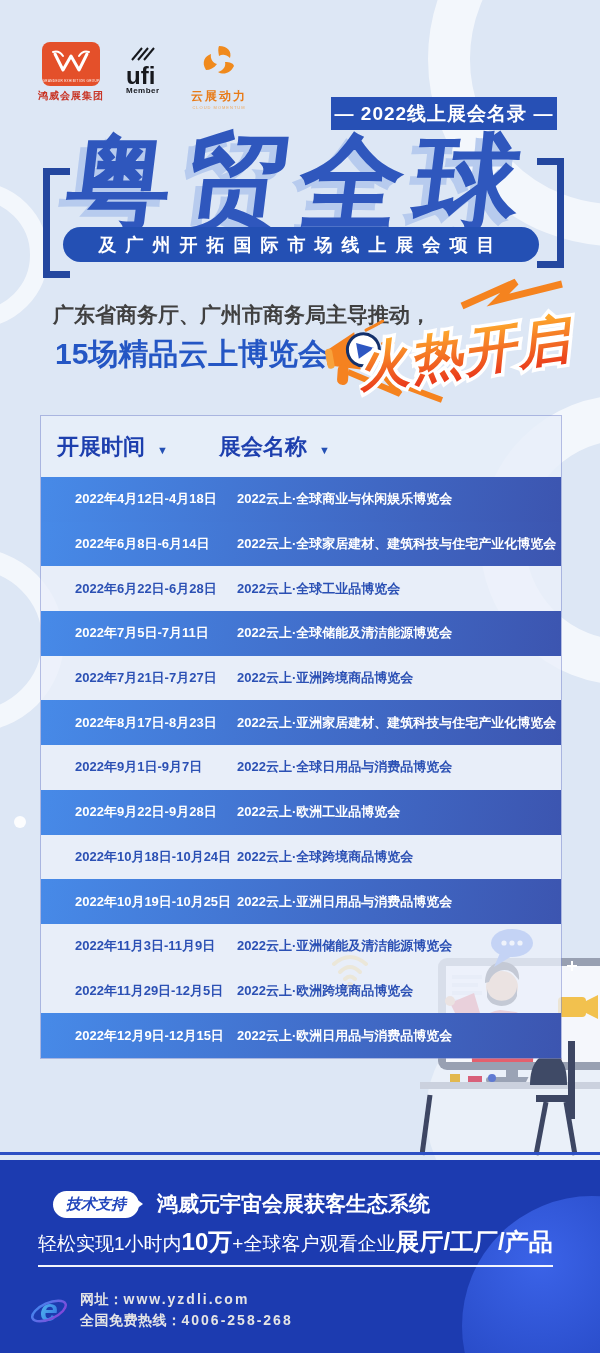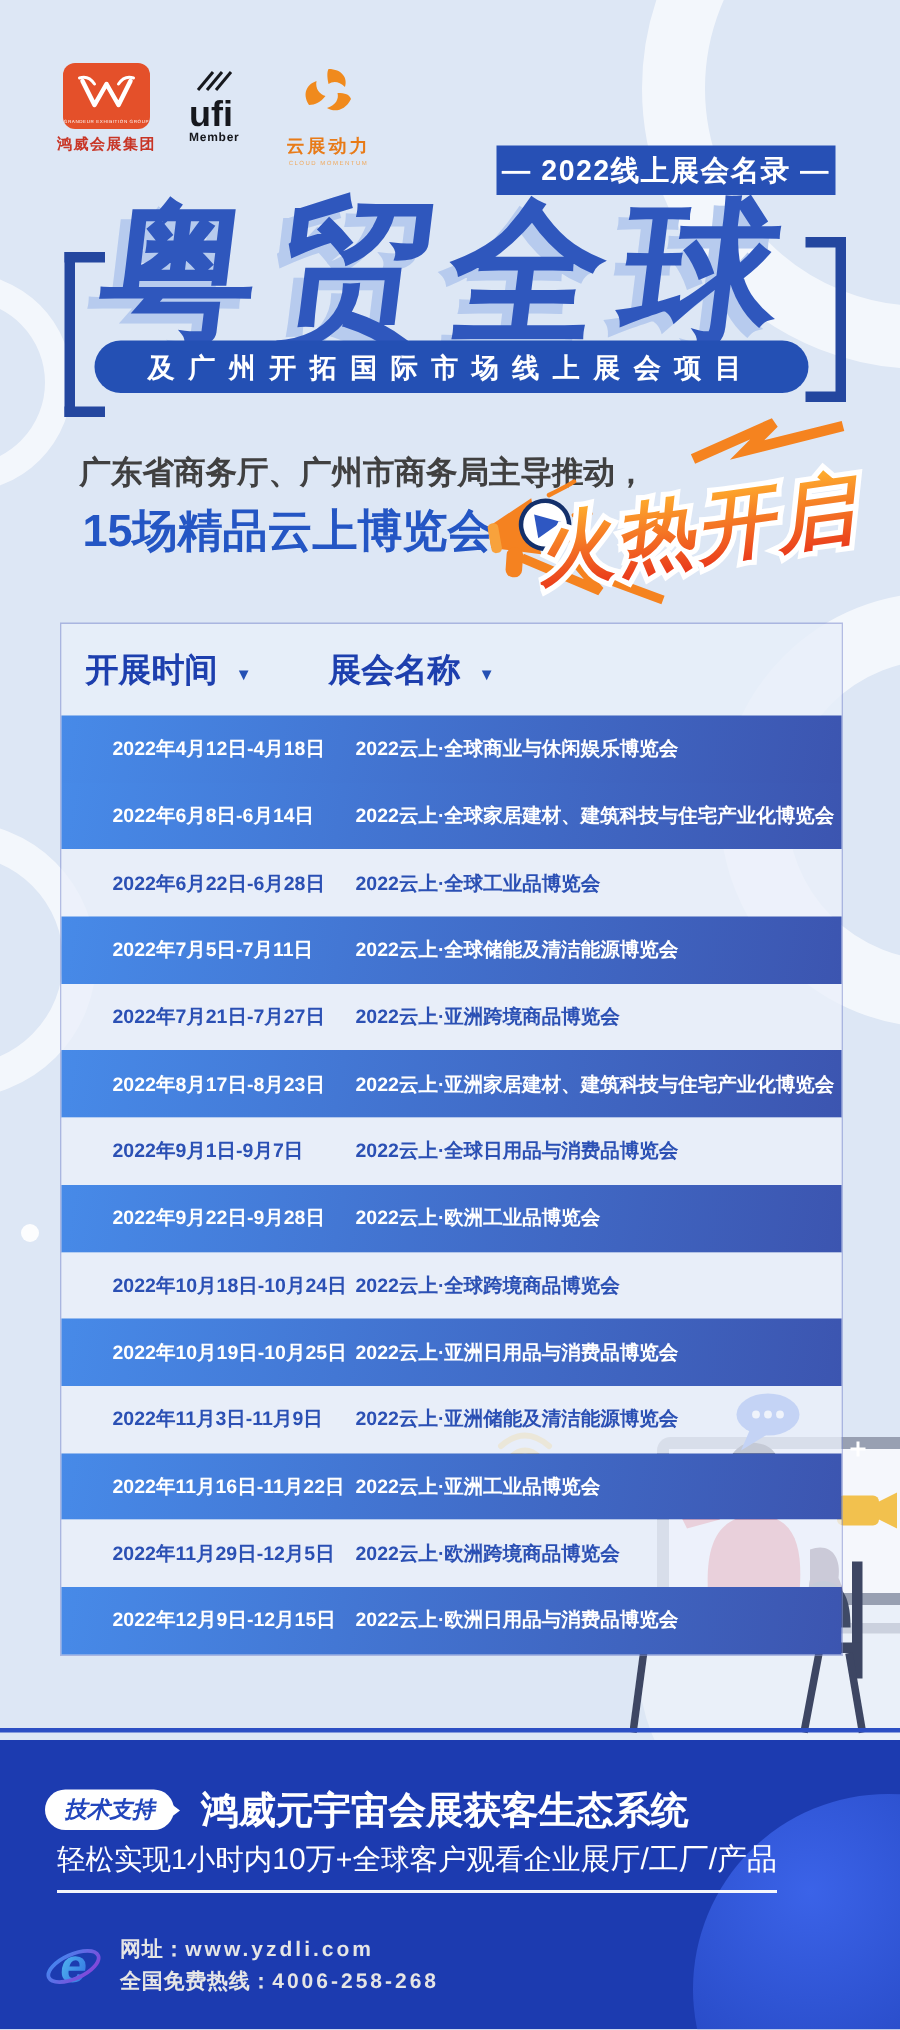--- a/index.html
+++ b/index.html
@@ -68,29 +68,29 @@
   .row-blue { background:linear-gradient(100deg,#478ae8 0%,#3c55b0 100%); }
   .row-blue .cell { color:#ffffff; }
   .row-light { background:rgba(235,240,250,.78); }
   .row-light .cell { color:#2b50b4; }
 
   
   .sep-line { position:absolute; left:0; top:1152px; width:600px; height:3px; background:#2c4fc4; z-index:4; }
   .footer { position:absolute; left:0; top:1160px; width:600px; height:193px; background:#1c3bb0; overflow:hidden; z-index:4; }
   .f-ball { position:absolute; width:260px; height:260px; border-radius:50%; left:462px; top:36px;
     background:radial-gradient(circle at 30% 25%, #3b63e8, #1d3db4 75%); }
-  .f-row1 { position:absolute; left:30px; top:30px; display:flex; align-items:center; gap:18px; }
+  .f-row1 { position:absolute; left:53px; top:30px; display:flex; align-items:center; gap:18px; }
   .support-badge { position:relative; background:#fff; color:#2246bc; font-weight:800; font-style:italic;
     font-size:15px; padding:4px 13px; border-radius:15px; white-space:nowrap; }
   .support-badge::after { content:""; position:absolute; right:-10px; top:50%; margin-top:-6px;
     border:6px solid transparent; border-left:8px solid #fff; }
-  .system-name { color:#fff; font-size:25px; font-weight:900; white-space:nowrap; }
+  .system-name { color:#fff; font-size:21px; font-weight:900; white-space:nowrap; }
   .benefit { position:absolute; left:38px; top:66px; color:#fff; font-size:19px; font-weight:500;
     border-bottom:2px solid rgba(255,255,255,.95); padding-bottom:7px; white-space:nowrap; }
-  .benefit b { font-weight:400; font-size:20px; }
+  .benefit b { font-weight:700; font-size:24px; }
   .contact { position:absolute; left:30px; top:128px; display:flex; gap:12px; align-items:center; }
   .contact-lines { color:#e5e5e5; font-size:14px; font-weight:700; }
   .contact-lines .row { margin:3px 0; letter-spacing:.5px; }
   .contact-lines .val { font-weight:800; letter-spacing:2px; }
 </style>
 </head>
 <body>
 
 <div class="poster">
 
@@ -283,24 +283,20 @@
     <div class="t-row row-blue">
       <span class="cell date">2022年10月19日-10月25日</span>
       <span class="cell name">2022云上·亚洲日用品与消费品博览会</span>
     </div>
 
     <div class="t-row row-light">
       <span class="cell date">2022年11月3日-11月9日</span>
       <span class="cell name">2022云上·亚洲储能及清洁能源博览会</span>
     </div>
 
-    <div class="t-row row-blue">
-      <span class="cell date">2022年11月16日-11月22日</span>
-      <span class="cell name">2022云上·亚洲工业品博览会</span>
-    </div>
 
     <div class="t-row row-light">
       <span class="cell date">2022年11月29日-12月5日</span>
       <span class="cell name">2022云上·欧洲跨境商品博览会</span>
     </div>
 
     <div class="t-row row-blue">
       <span class="cell date">2022年12月9日-12月15日</span>
       <span class="cell name">2022云上·欧洲日用品与消费品博览会</span>
     </div>

